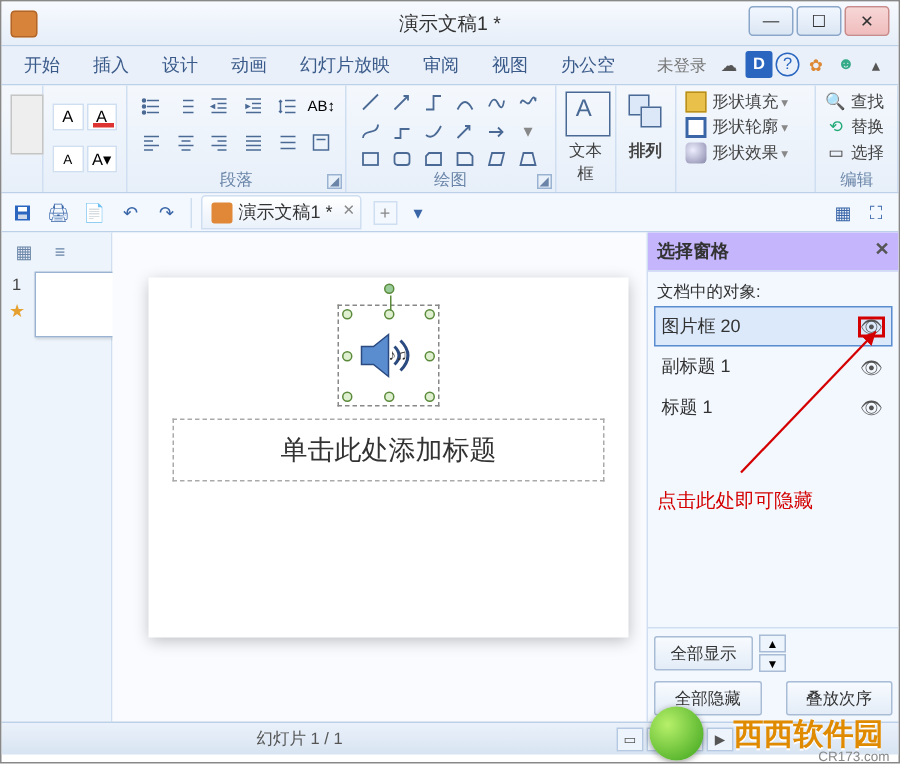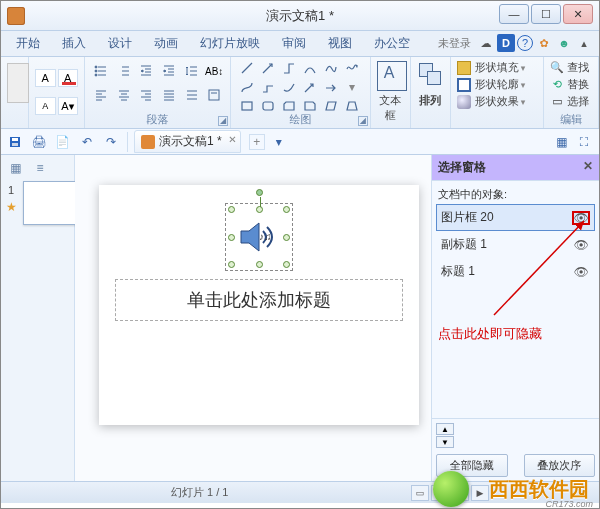--- a/index.html
+++ b/index.html
@@ -329,21 +329,21 @@
   right:10px;bottom:1px;
   display:flex;align-items:center;gap:20px;
   z-index:50;
 }
 .watermark .ball{
   width:36px;height:36px;border-radius:50%;
   background:radial-gradient(circle at 12px 12px,#b7f06a,#3aa21a);
   box-shadow:0 1px 4px rgba(0,0,0,.4);
 }
 .watermark .txt{font-size:20px;font-weight:bold;color:#e08a00;text-shadow:0 1px 0 #fff;}
-.watermark .url{position:absolute;right:-4px;bottom:-2px;font-size:9px;color:#888;font-style:italic;}
+.watermark .url{position:absolute;right:-4px;bottom:-2px;font-size:9px;color:#888;}
 
 </style>
 </head>
 <body>
 
 <div class="titlebar">
   <div class="wps-icon"></div>
   <div class="title">演示文稿1 *</div>
   <div class="winbtns">
     <div class="winbtn">—</div>
@@ -739,20 +739,21 @@
       <defs>
           <marker id="ah" markerWidth="8" markerHeight="8" refX="6" refY="3" orient="auto">
             <path d="M0 0 L6 3 L0 6 Z" fill="#d40000"></path>
           </marker>
         </defs>
       <line x1="10" y1="100" x2="100" y2="6" stroke="#d40000" stroke-width="1.5" marker-end="url(#ah)"></line>
     </svg>
     <div class="tp-anno">点击此处即可隐藏</div>
 
     <div class="tp-bottom">
+      <button class="tp-btn">全部显示</button>
       <div class="tp-arrows">
         <div class="ar">▲</div>
         <div class="ar">▼</div>
       </div>
     </div>
     <div style="padding:2px 4px 4px;display:flex;gap:16px">
       <button class="tp-btn" style="flex:1">全部隐藏</button>
       <button class="tp-btn" style="flex:1">叠放次序</button>
     </div>
   </div>

